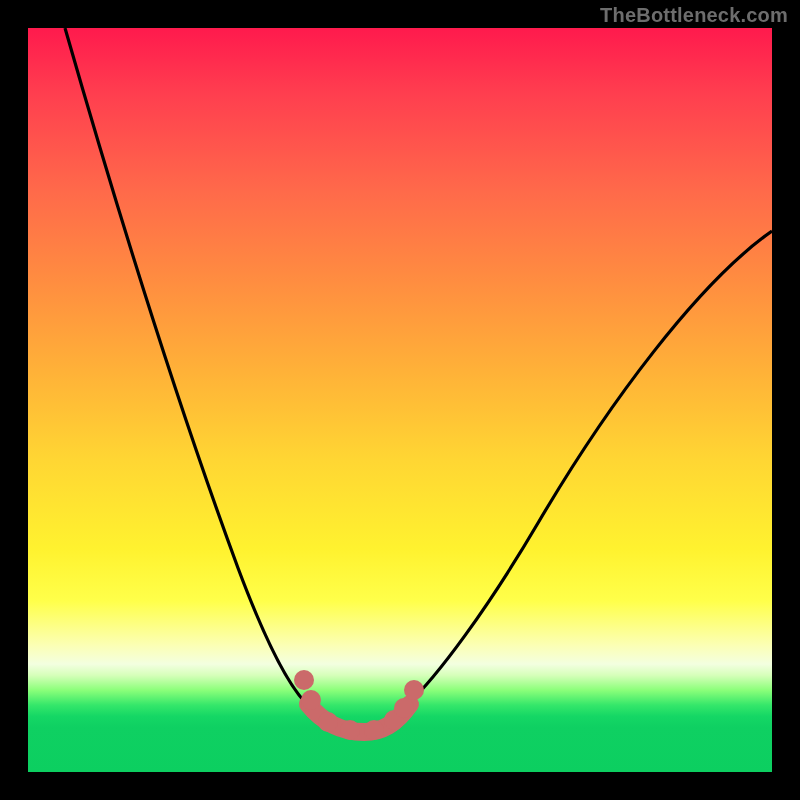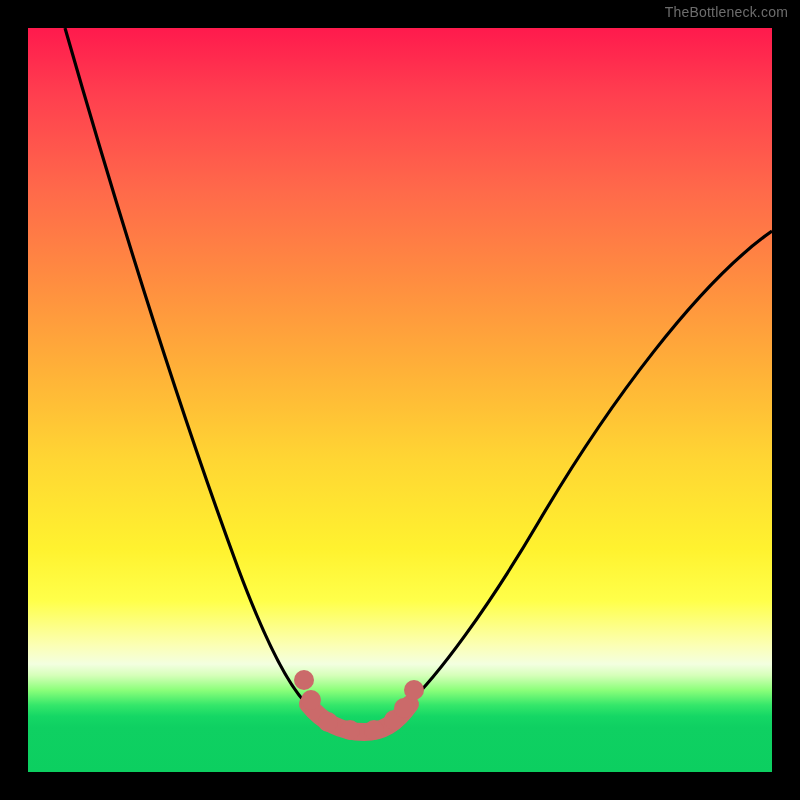--- a/index.html
+++ b/index.html
@@ -49,22 +49,22 @@
     left: 0;
     width: 744px;
     height: 744px;
     pointer-events: none;
   }
   .watermark {
     position: absolute;
     top: 4px;
     right: 12px;
     color: #6d6d6d;
-    font-size: 14px;
-    font-weight: 400;
+    font-size: 20px;
+    font-weight: 700;
     letter-spacing: 0.2px;
     user-select: none;
   }
 </style>
 </head>
 <body>
 
 <div class="frame">
   <div class="plot">
     <svg class="curve" viewBox="0 0 744 744" preserveAspectRatio="none">

